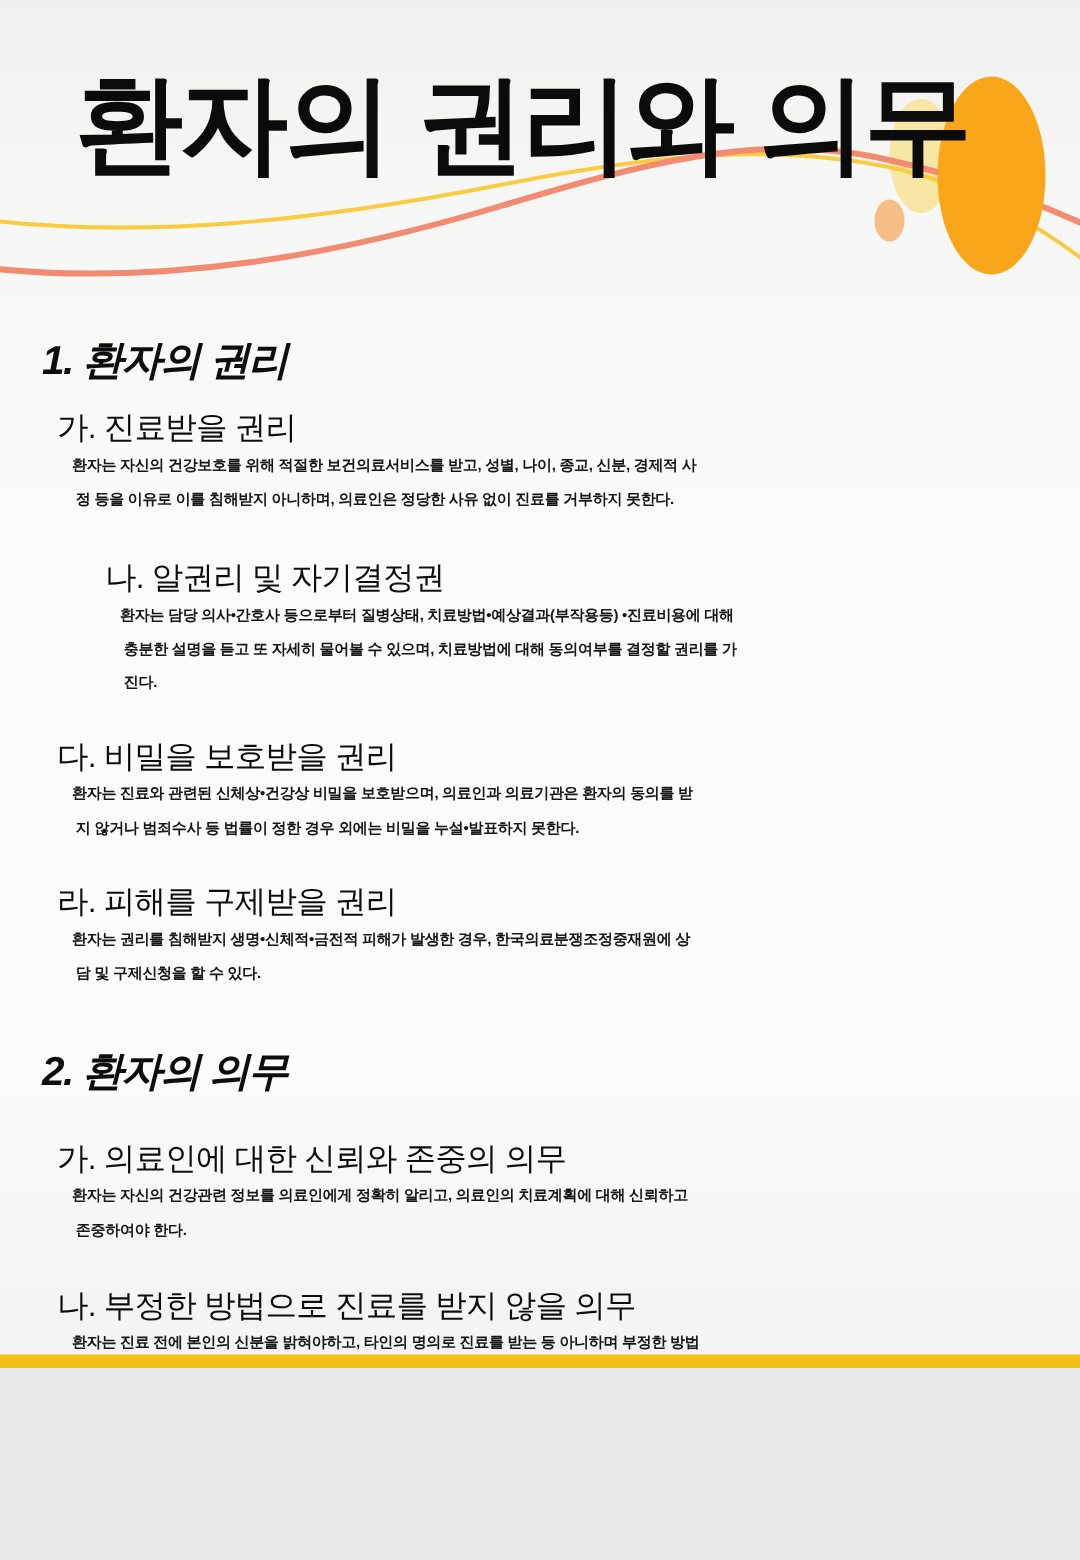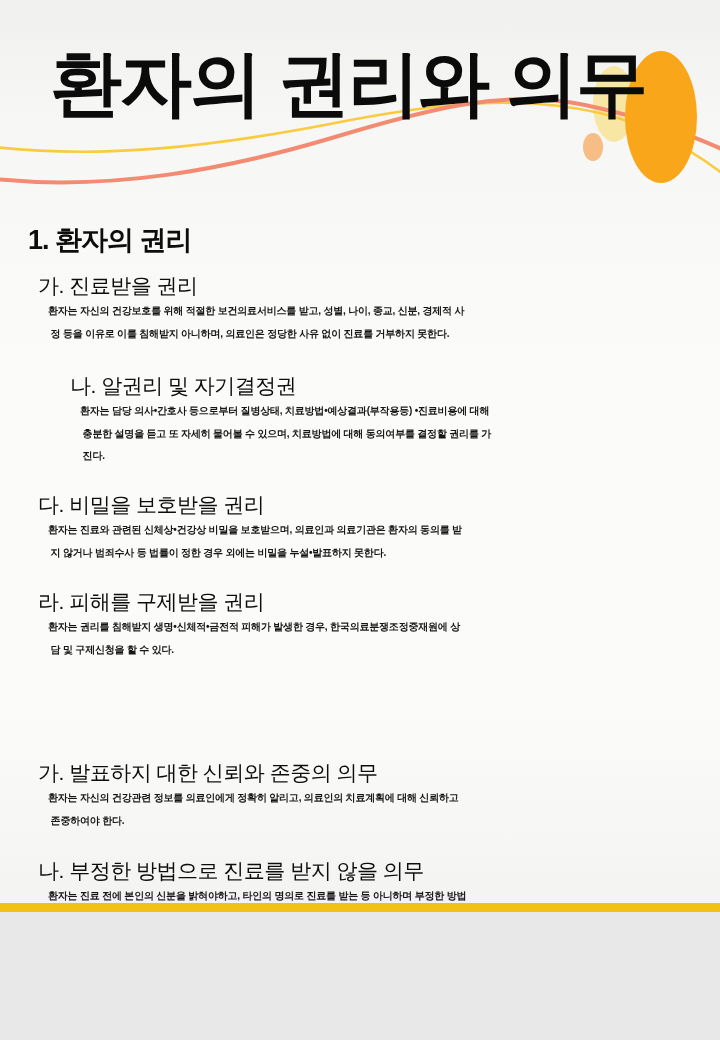--- a/index.html
+++ b/index.html
@@ -26,21 +26,21 @@
   }
   .header-deco{position:absolute;left:0;top:0;width:720px;height:220px;}
   .title{
     position:absolute;left:50px;top:44px;margin:0;
     font-size:72px;line-height:1.1;font-weight:800;
     letter-spacing:-2px;color:#0b0b0b;white-space:pre;
   }
   .sec-heading{
     position:absolute;left:28px;
     font-size:27px;font-weight:800;color:#0d0d0d;
-    letter-spacing:-1px;white-space:pre;
+    letter-spacing:-1px;white-space:pre;font-style:italic;
   }
   .sec-heading.s1{top:222px;}
   .sec-heading.s2{top:696px;}
   .item{position:absolute;left:38px;width:672px;}
   .item-label{
     font-size:21px;font-weight:400;color:#0d0d0d;
     line-height:22px;letter-spacing:-0.5px;white-space:pre;
   }
   .item-body{
     margin-top:3px;padding-left:10px;
@@ -103,23 +103,24 @@
     <div class="item-body">환자는 진료와 관련된 신체상•건강상 비밀을 보호받으며, 의료인과 의료기관은 환자의 동의를 받
  지 않거나 범죄수사 등 법률이 정한 경우 외에는 비밀을 누설•발표하지 못한다.</div>
   </div>
 
   <div class="item i1-4">
     <div class="item-label">라. 피해를 구제받을 권리</div>
     <div class="item-body">환자는 권리를 침해받지 생명•신체적•금전적 피해가 발생한 경우, 한국의료분쟁조정중재원에 상
  담 및 구제신청을 할 수 있다.</div>
   </div>
 
+  <div class="sec-heading s2">2. 환자의 의무</div>
 
   <div class="item i2-1">
-    <div class="item-label">가. 발표하지 대한 신뢰와 존중의 의무</div>
+    <div class="item-label">가. 의료인에 대한 신뢰와 존중의 의무</div>
     <div class="item-body">환자는 자신의 건강관련 정보를 의료인에게 정확히 알리고, 의료인의 치료계획에 대해 신뢰하고
  존중하여야 한다.</div>
   </div>
 
   <div class="item i2-2">
     <div class="item-label">나. 부정한 방법으로 진료를 받지 않을 의무</div>
     <div class="item-body">환자는 진료 전에 본인의 신분을 밝혀야하고, 타인의 명의로 진료를 받는 등 아니하며 부정한 방법
  으로 진료를 받지 아니한다.</div>
   </div>
 

